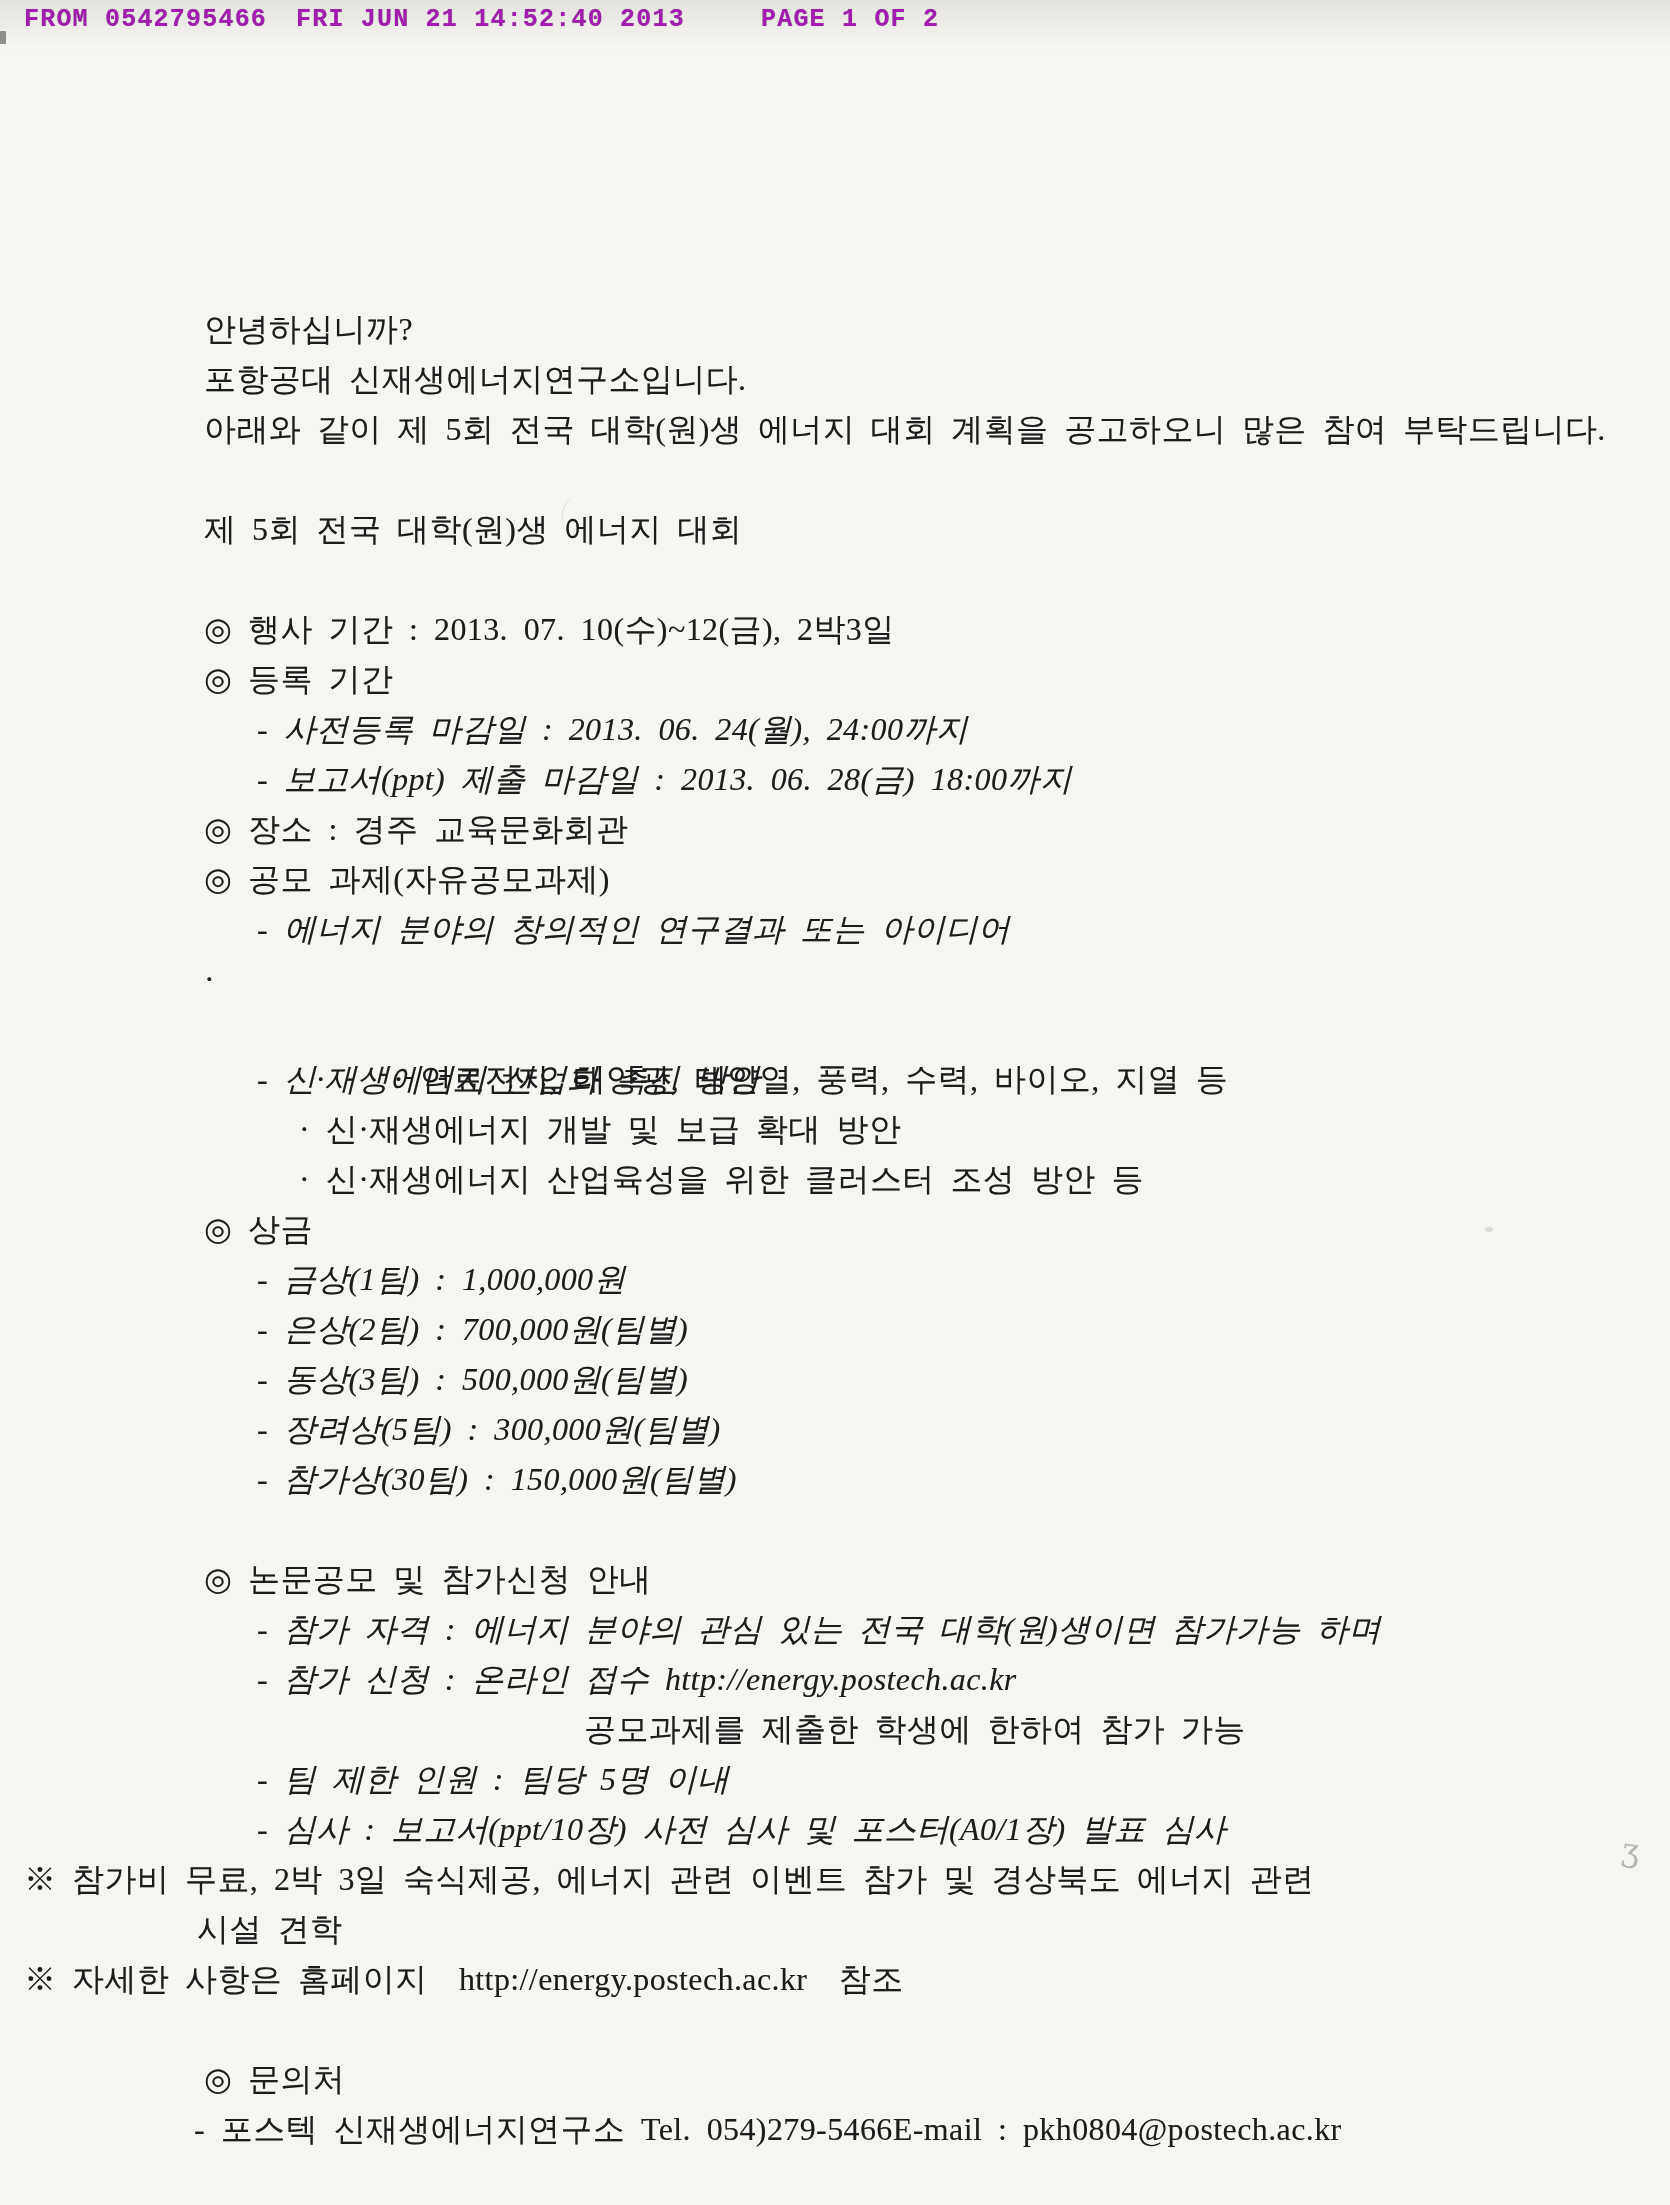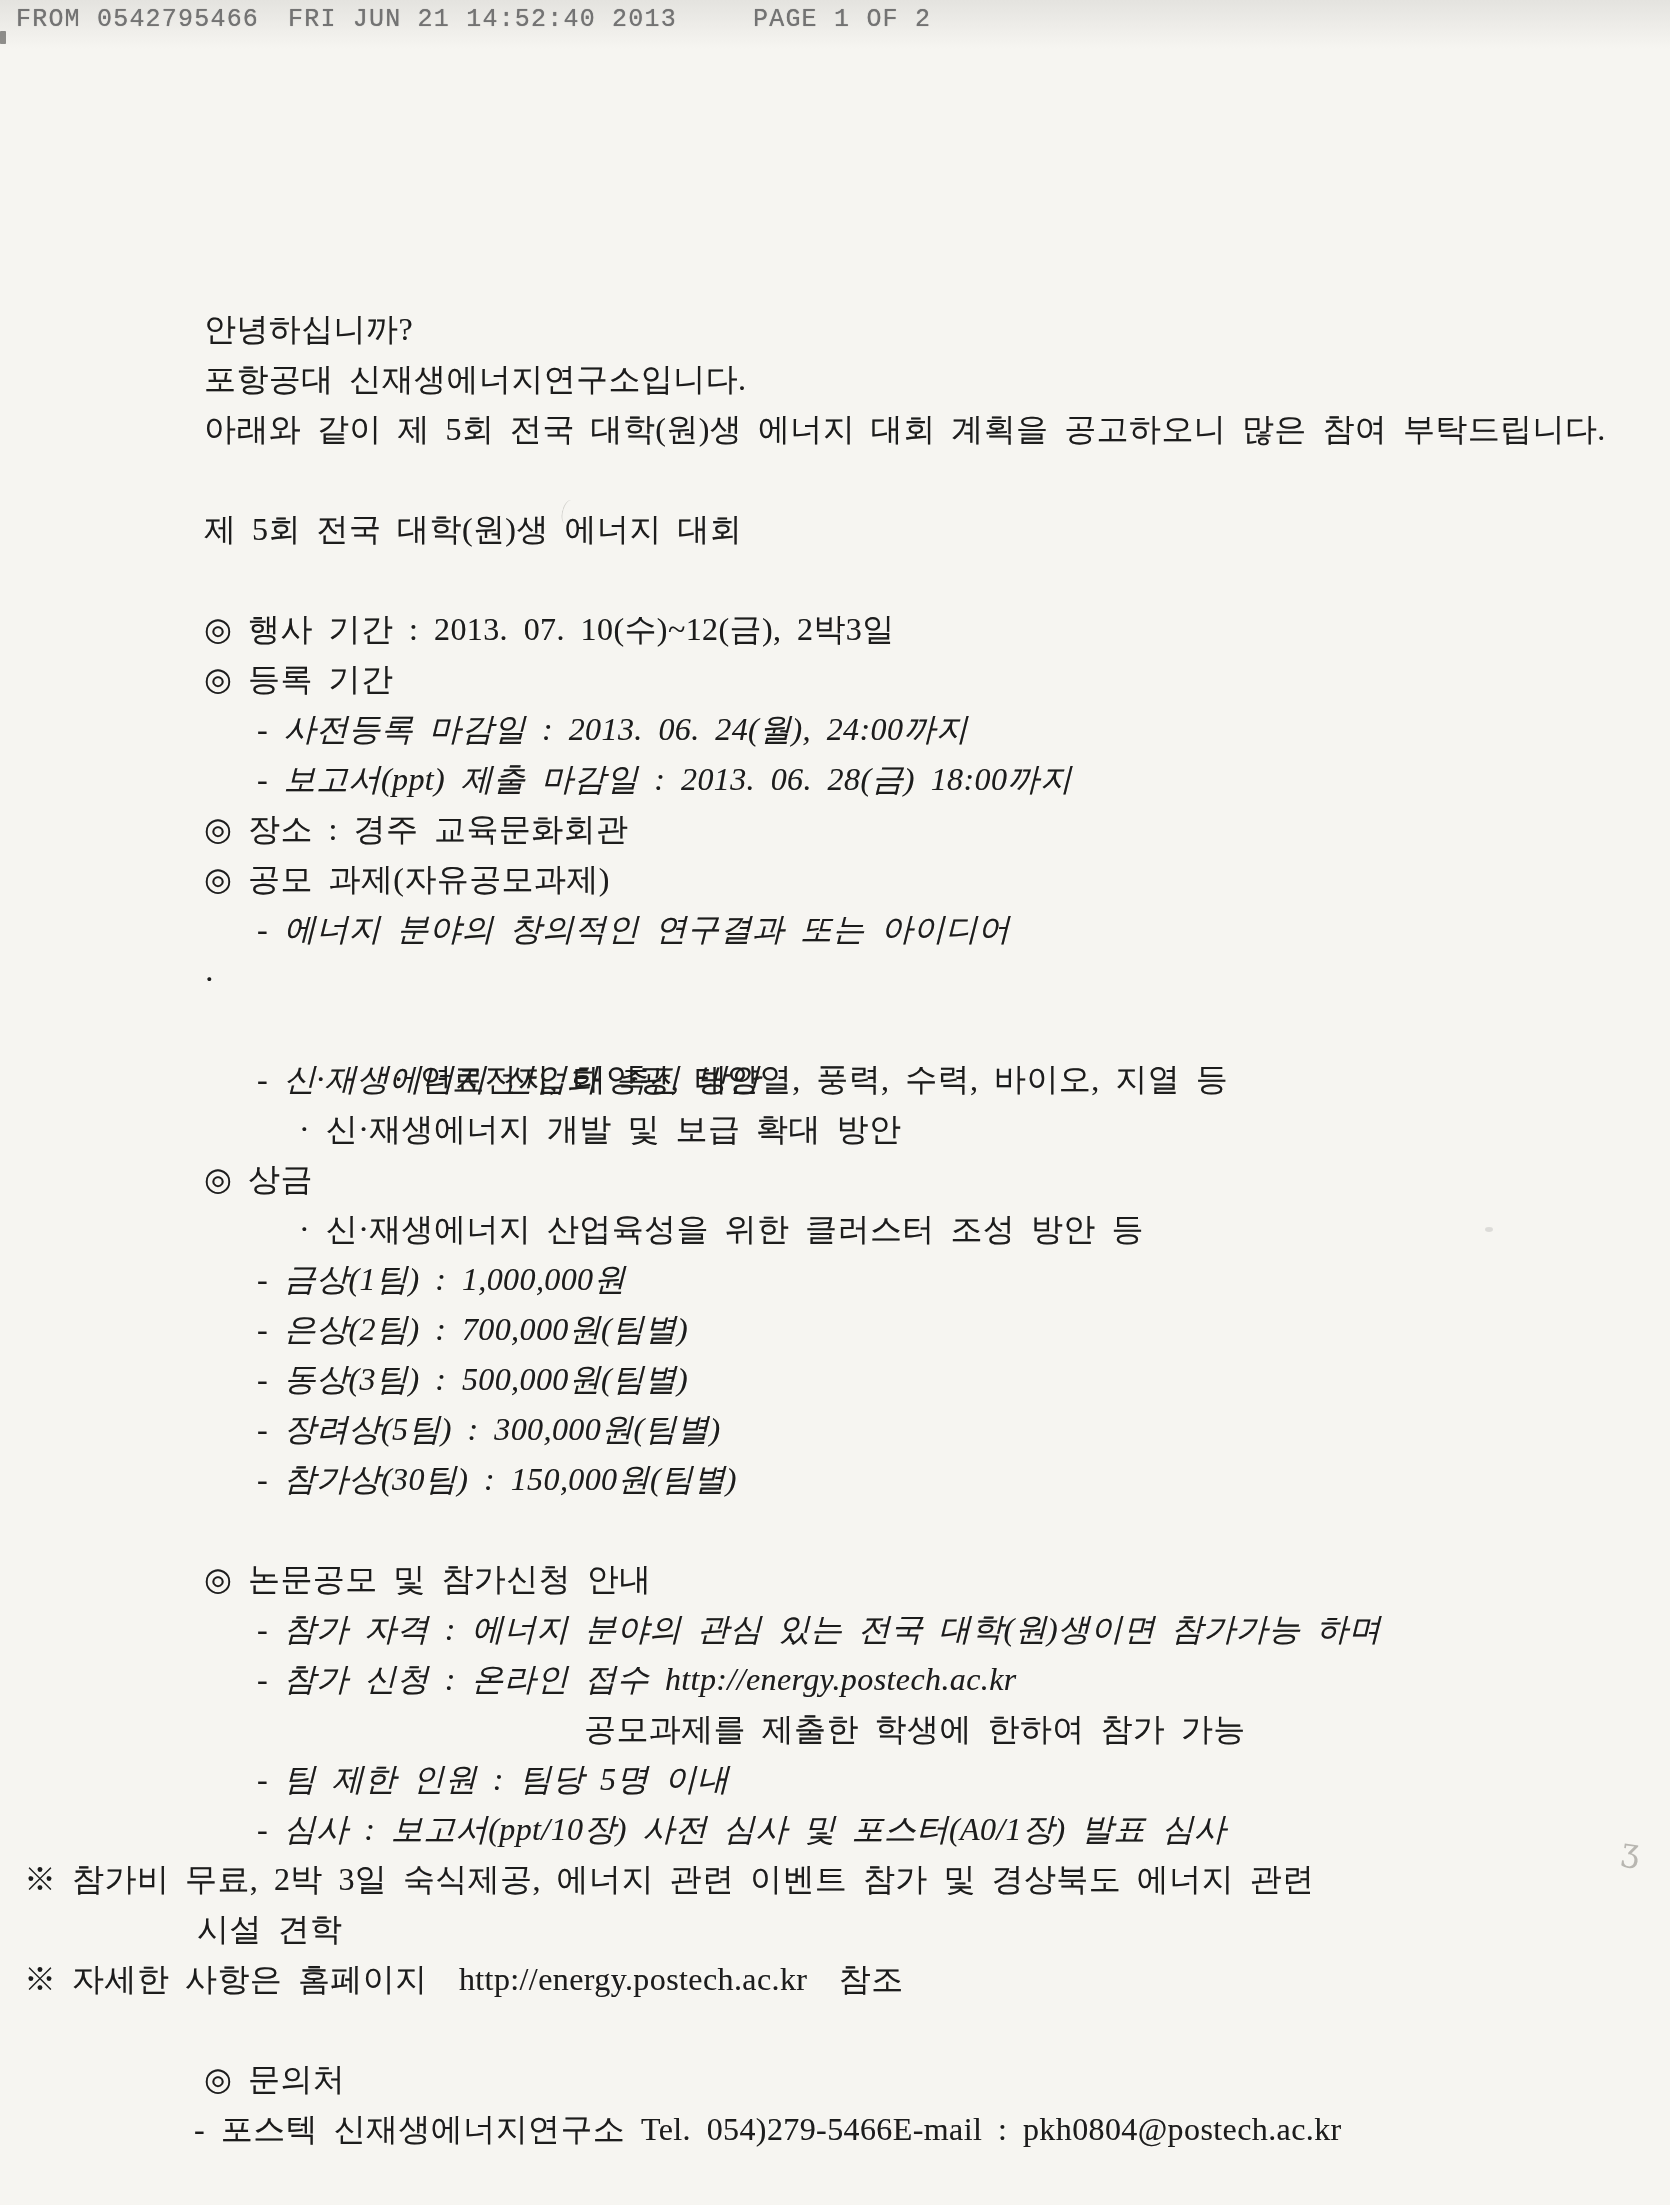--- a/index.html
+++ b/index.html
@@ -17,24 +17,24 @@
   .scan-band-top {
     position: absolute; top: 0; left: 0; right: 0; height: 49px;
     background: linear-gradient(180deg, #e4e3df 0%, #eeede9 55%, #f6f5f1 100%);
   }
   .scan-speck {
     position: absolute; left: 0; top: 31px; width: 5.7px; height: 13px;
     background: #3a3a38; opacity: .55; border-radius: 0.8px;
   }
   
   .fax-header {
-    position: absolute; top: 4.9px; left: 8px; right: 0; height: 37px;
+    position: absolute; top: 4.9px; left: 16px; right: 0; height: 37px;
     font-family: "Liberation Mono", "DejaVu Sans Mono", monospace;
-    font-size: 25px; font-weight: normal; letter-spacing: 1.2px;
-    color: #737373; text-shadow: 0 0 0.8px rgba(20,20,20,.45);
+    font-size: 25px; font-weight: bold; letter-spacing: 1.2px;
+    color: #a21caf; text-shadow: 0 0 0.8px rgba(20,20,20,.45);
     white-space: pre;
   }
   .fax-header .from  { position: absolute; left: 8px;  top: 0; }
   .fax-header .stamp { position: absolute; left: 280px; top: 0; }
   .fax-header .pageno{ position: absolute; left: 745px; top: 0; }
 
   
   .doc {
     position: absolute; top: 304px; left: 0; right: 0;
     font-size: 32px; word-spacing: 7.3px; letter-spacing: 0.4px;
@@ -107,23 +107,23 @@
     <div class="line ind-dash">- 에너지 분야의 창의적인 연구결과 또는 아이디어</div>
     <div class="line ind-dot">
       <span class="stray">·</span>
       <span>· 연료전지, 태양광, 태양열, 풍력, 수력, 바이오, 지열 등</span>
     </div>
 
     <div class="blank"></div>
 
     <div class="line ind-dash">- 신·재생에너지 산업화 촉진 방안</div>
     <div class="line ind-dot">· 신·재생에너지 개발 및 보급 확대 방안</div>
+    <div class="line ind-dot">· 신·재생에너지 산업육성을 위한 클러스터 조성 방안 등</div>
+
     <div class="line ind-0">◎ 상금</div>
-
-    <div class="line ind-dot">· 신·재생에너지 산업육성을 위한 클러스터 조성 방안 등</div>
     <div class="line ind-dash">- 금상(1팀) : 1,000,000원</div>
     <div class="line ind-dash">- 은상(2팀) : 700,000원(팀별)</div>
     <div class="line ind-dash">- 동상(3팀) : 500,000원(팀별)</div>
     <div class="line ind-dash">- 장려상(5팀) : 300,000원(팀별)</div>
     <div class="line ind-dash">- 참가상(30팀) : 150,000원(팀별)</div>
 
     <div class="blank"></div>
 
     <div class="line ind-0">◎ 논문공모 및 참가신청 안내</div>
     <div class="line ind-dash">- 참가 자격 : 에너지 분야의 관심 있는 전국 대학(원)생이면 참가가능 하며</div>

